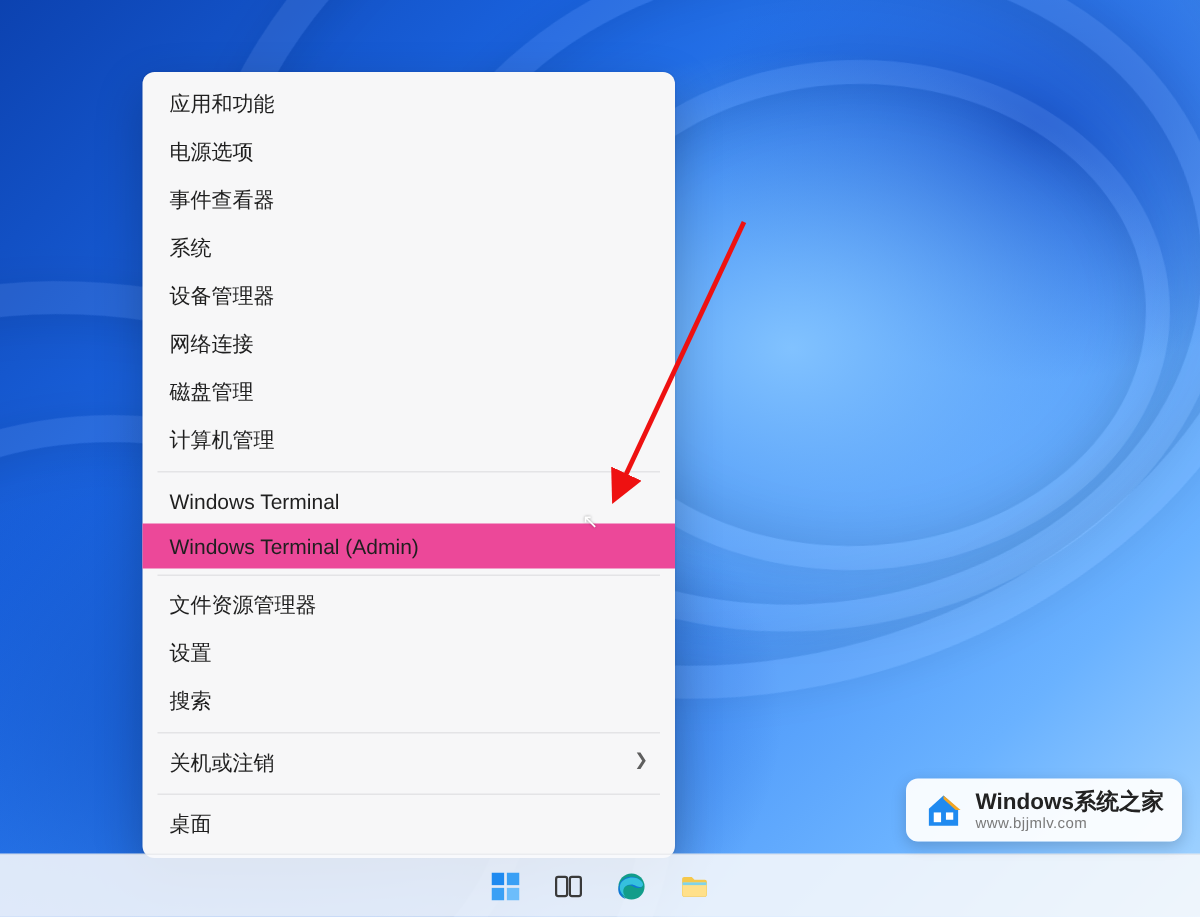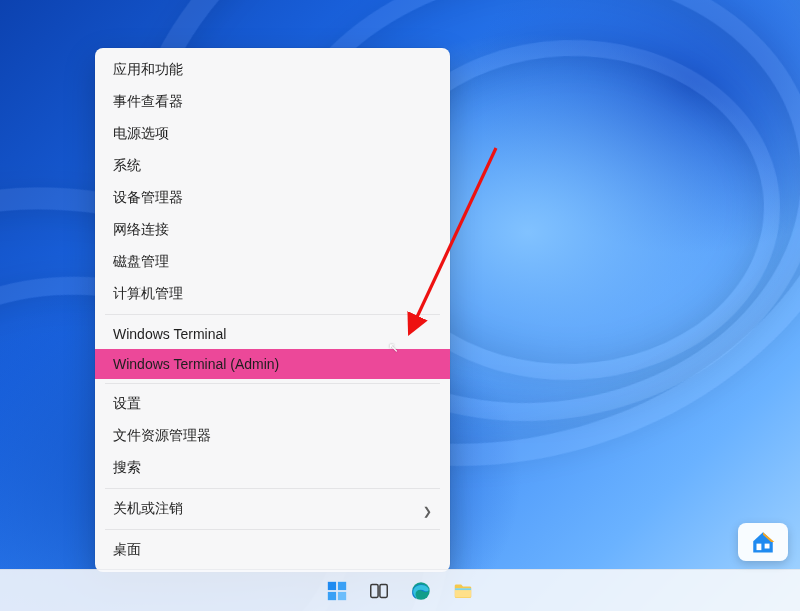--- a/index.html
+++ b/index.html
@@ -32,21 +32,21 @@
       left: 95px; top: 48px;
       width: 355px;
       background: #f7f7f8;
       border-radius: 8px;
       box-shadow: 0 12px 32px rgba(0,0,0,0.22), 0 0 0 1px rgba(0,0,0,0.04);
       padding: 6px 0;
       font-size: 14px;
       color: #1f1f1f;
     }
     .menu-item {
-      display: flex; align-items: flex-end; justify-content: space-between;
+      display: flex; align-items: flex-start; justify-content: space-between;
       padding: 7px 18px;
       cursor: default;
     }
     .menu-item.hover { background: #ec4899; }
     .menu-sep { height: 1px; background: #e4e4e6; margin: 4px 10px; }
     .chevron { color: #5f5f5f; font-size: 11px; }
 
     
     .annotation-arrow {
       position: absolute;
@@ -95,24 +95,24 @@
   <div class="swirl s2"></div>
   <div class="swirl s3"></div>
   <div class="swirl s4"></div>
   <div class="swirl s5"></div>
 
   <div class="winx-menu" id="winx-menu">
       <div class="menu-item">
         <span>应用和功能</span>
       </div>
       <div class="menu-item">
+        <span>电源选项</span>
+      </div>
+      <div class="menu-item">
         <span>事件查看器</span>
-      </div>
-      <div class="menu-item">
-        <span>电源选项</span>
       </div>
       <div class="menu-item">
         <span>系统</span>
       </div>
       <div class="menu-item">
         <span>设备管理器</span>
       </div>
       <div class="menu-item">
         <span>网络连接</span>
       </div>
@@ -124,24 +124,24 @@
       </div>
       <div class="menu-sep"></div>
       <div class="menu-item">
         <span>Windows Terminal</span>
       </div>
       <div class="menu-item hover">
         <span>Windows Terminal (Admin)</span>
       </div>
       <div class="menu-sep"></div>
       <div class="menu-item">
+        <span>文件资源管理器</span>
+      </div>
+      <div class="menu-item">
         <span>设置</span>
-      </div>
-      <div class="menu-item">
-        <span>文件资源管理器</span>
       </div>
       <div class="menu-item">
         <span>搜索</span>
       </div>
       <div class="menu-sep"></div>
       <div class="menu-item">
         <span>关机或注销</span>
         <span class="chevron">❯</span>
       </div>
       <div class="menu-sep"></div>
@@ -191,14 +191,18 @@
     </div>
   </div>
 
   <div class="watermark">
     <svg class="wm-logo" viewBox="0 0 32 32">
       <path d="M4 15 L16 4 L28 15 L28 29 L4 29 Z" fill="#1f8af0"></path>
       <path d="M16 4 L30 16 L26 16 L16 7 Z" fill="#f5a623"></path>
       <rect x="8" y="18" width="6" height="8" fill="#ffffff"></rect>
       <rect x="18" y="18" width="6" height="6" fill="#ffffff"></rect>
     </svg>
+    <div>
+      <div class="wm-title">Windows系统之家</div>
+      <div class="wm-url">www.bjjmlv.com</div>
+    </div>
   </div>
 </div>
 
 </body></html>

